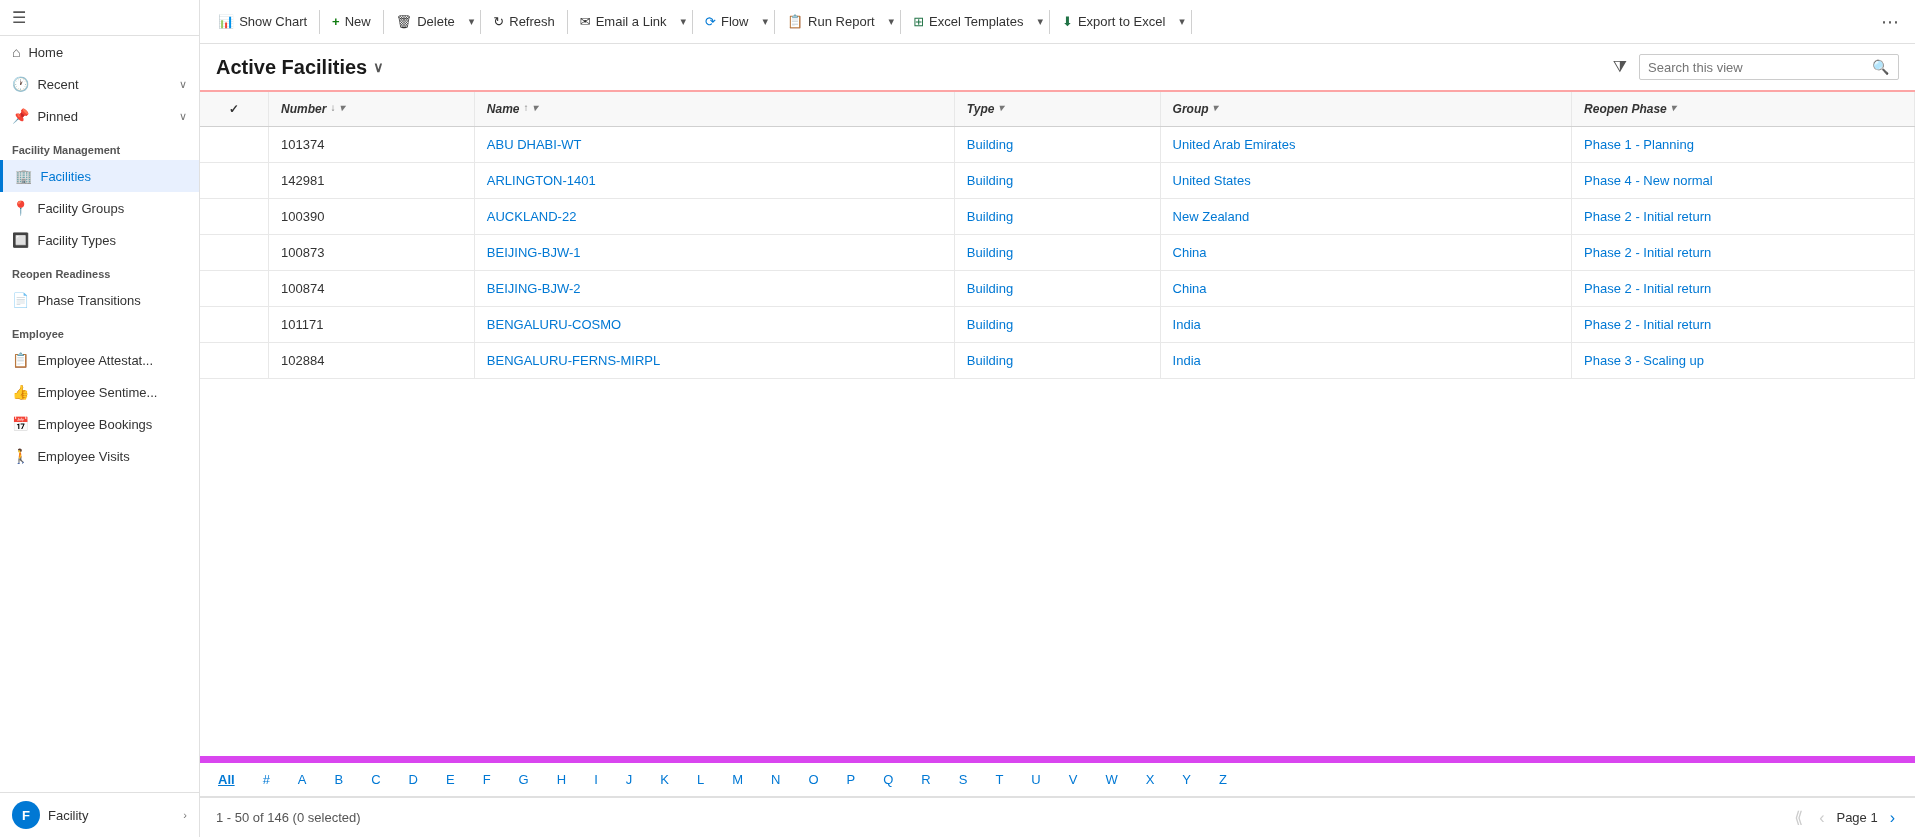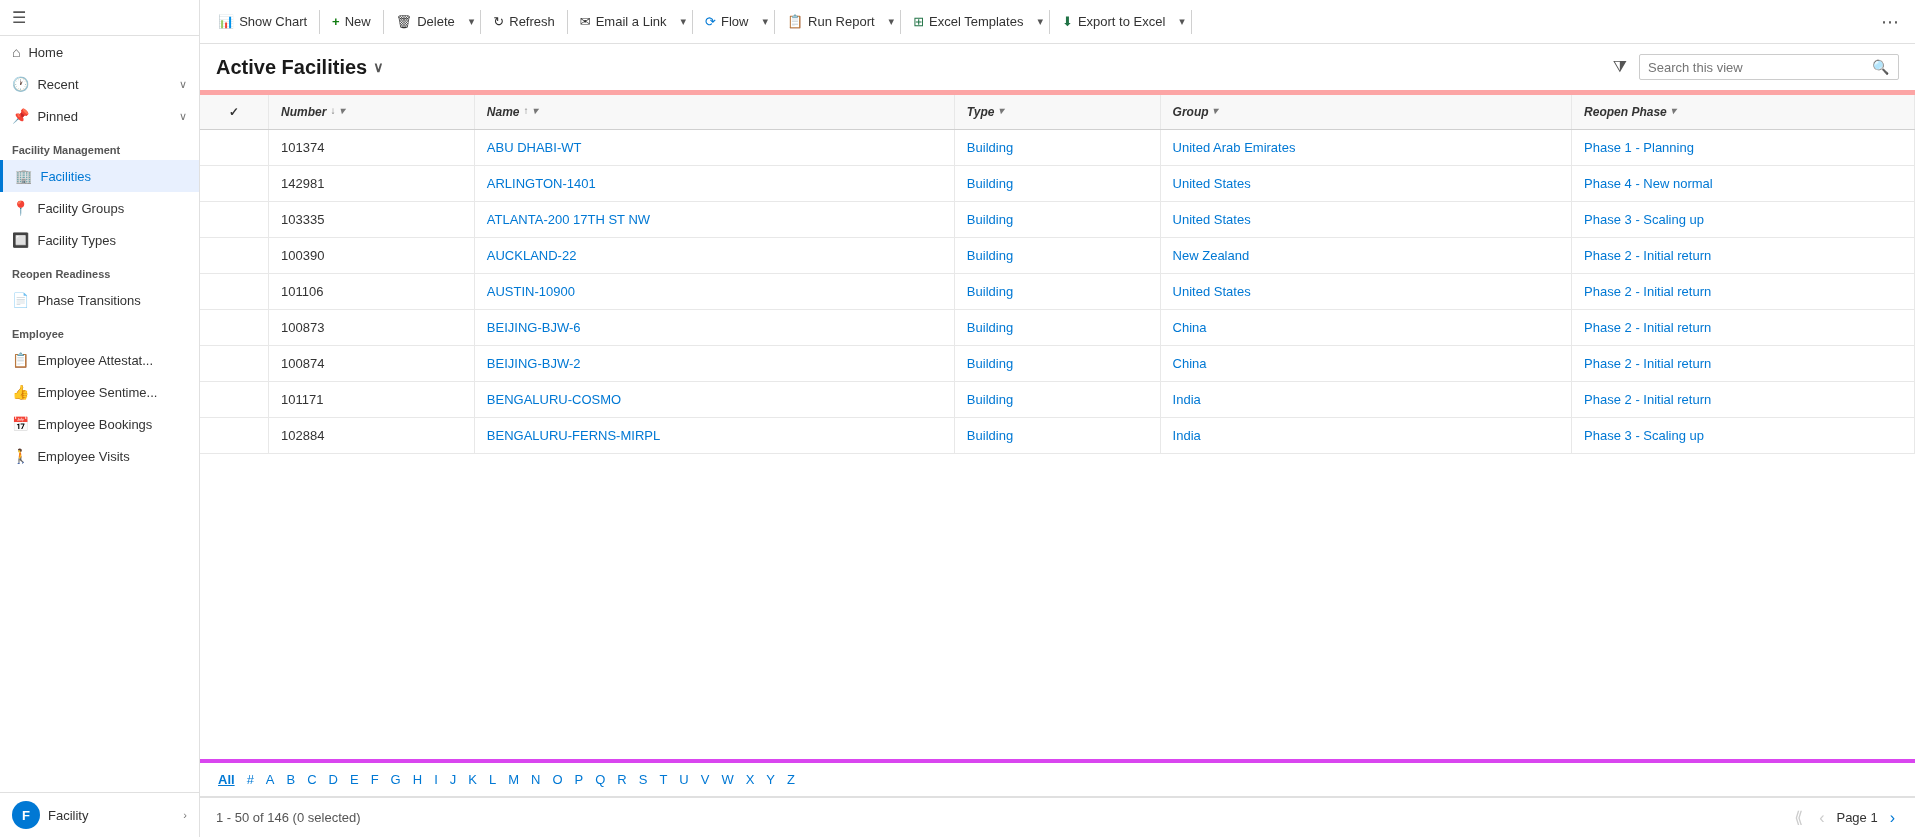--- a/index.html
+++ b/index.html
@@ -119,21 +119,21 @@
       font-size: 18px;
       border: none;
       background: none;
     }
 
     
     .view-header {
       display: flex;
       align-items: center;
       padding: 10px 16px;
-      border-bottom: 5px solid #fca5a5;
+      border-bottom: 2px solid #fca5a5;
       flex-shrink: 0;
       background: #fff;
     }
     .view-title {
       font-size: 20px;
       font-weight: 600;
       color: #1a1a1a;
       display: flex;
       align-items: center;
       gap: 6px;
@@ -211,23 +211,23 @@
     .td-number { color: #333; }
     .td-link { color: #0078d4; cursor: pointer; text-decoration: none; }
     .td-type { color: #0078d4; }
     .td-group { color: #0078d4; }
     .td-phase { color: #0078d4; }
 
     
     .alpha-nav {
       display: flex;
       align-items: center;
-      gap: 0;
+      gap: 16px;
       padding: 6px 12px;
-      border-top: 4px solid #d946ef;
+      border-top: 7px solid #d946ef;
       border-bottom: 1px solid #e0e0e0;
       background: #fff;
       flex-shrink: 0;
       overflow-x: auto;
     }
     .alpha-btn {
       padding: 3px 6px;
       cursor: pointer;
       color: #0078d4;
       font-size: 13px;
@@ -460,46 +460,30 @@
           <tr>
       <td class="td-check"></td>
       <td class="td-number">142981</td>
       <td><a class="td-link">ARLINGTON-1401</a></td>
       <td class="td-type">Building</td>
       <td class="td-group">United States</td>
       <td class="td-phase">Phase 4 - New normal</td>
     </tr>
           <tr>
       <td class="td-check"></td>
-      <td class="td-number">103335</td>
-      <td><a class="td-link">ATLANTA-200 17TH ST NW</a></td>
-      <td class="td-type">Building</td>
-      <td class="td-group">United States</td>
-      <td class="td-phase">Phase 3 - Scaling up</td>
-    </tr>
-          <tr>
-      <td class="td-check"></td>
       <td class="td-number">100390</td>
       <td><a class="td-link">AUCKLAND-22</a></td>
       <td class="td-type">Building</td>
       <td class="td-group">New Zealand</td>
       <td class="td-phase">Phase 2 - Initial return</td>
     </tr>
           <tr>
       <td class="td-check"></td>
-      <td class="td-number">101106</td>
-      <td><a class="td-link">AUSTIN-10900</a></td>
-      <td class="td-type">Building</td>
-      <td class="td-group">United States</td>
-      <td class="td-phase">Phase 2 - Initial return</td>
-    </tr>
-          <tr>
-      <td class="td-check"></td>
       <td class="td-number">100873</td>
-      <td><a class="td-link">BEIJING-BJW-6</a></td>
+      <td><a class="td-link">BEIJING-BJW-1</a></td>
       <td class="td-type">Building</td>
       <td class="td-group">China</td>
       <td class="td-phase">Phase 2 - Initial return</td>
     </tr>
           <tr>
       <td class="td-check"></td>
       <td class="td-number">100874</td>
       <td><a class="td-link">BEIJING-BJW-2</a></td>
       <td class="td-type">Building</td>
       <td class="td-group">China</td>

